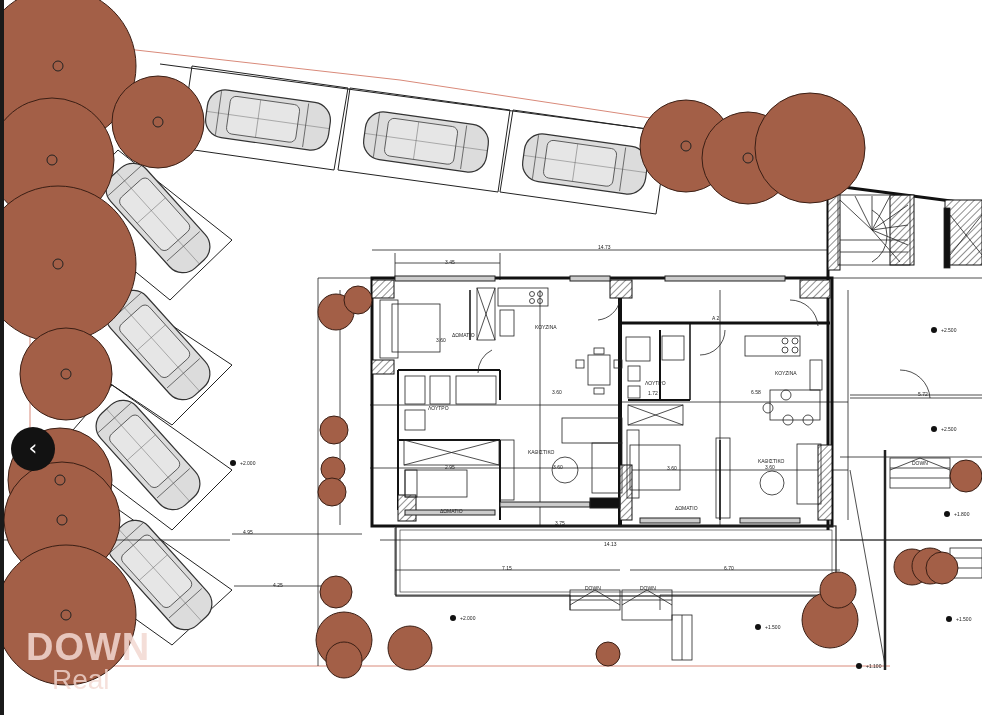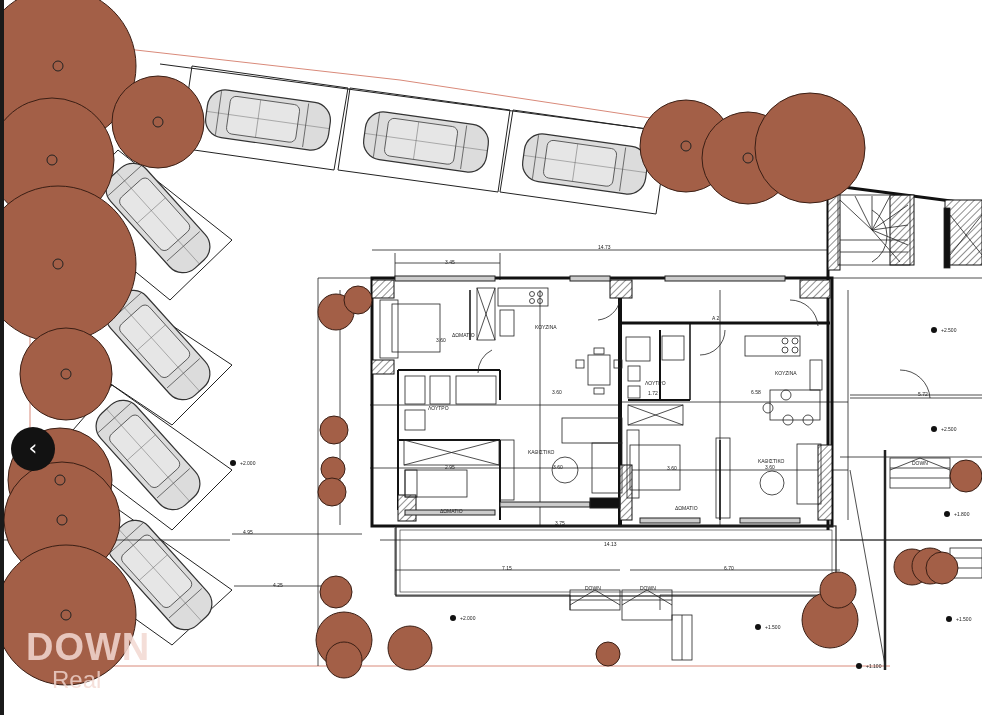--- a/index.html
+++ b/index.html
@@ -3,21 +3,21 @@
 <meta charset="utf-8">
 <style>
   html,body{margin:0;padding:0;background:#ffffff;}
   body{width:982px;height:715px;overflow:hidden;position:relative;font-family:"Liberation Sans",sans-serif;}
   #stage{position:absolute;left:0;top:0;width:982px;height:715px;}
   .lbl{position:absolute;font-size:5px;color:#222;white-space:nowrap;transform-origin:left top;}
   .prev-btn{position:absolute;left:11px;top:427px;width:44px;height:44px;border-radius:50%;background:#121212;display:flex;align-items:center;justify-content:center;cursor:pointer;}
   .prev-btn span{color:#fff;font-size:22px;line-height:22px;font-family:"DejaVu Sans",sans-serif;margin-top:-3px;}
   .watermark{position:absolute;left:26px;top:628px;color:#f3d9d2;pointer-events:none;}
   .wm1{font-size:38px;font-weight:bold;letter-spacing:1px;line-height:38px;opacity:.85;}
-  .wm2{font-size:24px;line-height:28px;margin-left:26px;opacity:.8;}
+  .wm2{font-size:28px;line-height:28px;margin-left:26px;opacity:.8;}
   .left-edge{position:absolute;left:0;top:0;width:4px;height:715px;background:#1a1a1a;}
 </style>
 </head>
 <body>
 
 <div id="stage">
 <svg width="982" height="715" viewBox="0 0 982 715" xmlns="http://www.w3.org/2000/svg">
   <defs>
     <pattern id="hatch" width="5" height="5" patternUnits="userSpaceOnUse" patternTransform="rotate(45)">
       <rect width="5" height="5" fill="#fff"></rect>

